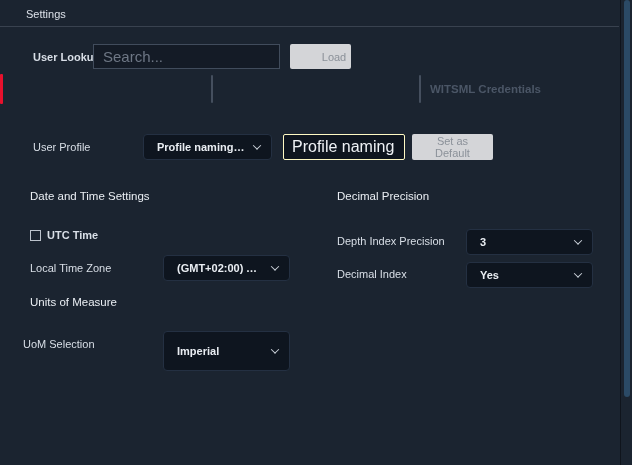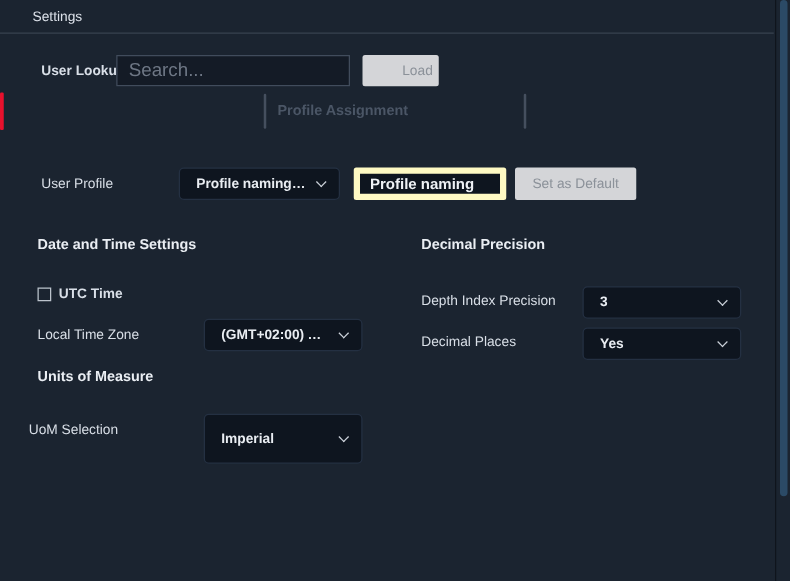--- a/index.html
+++ b/index.html
@@ -7,30 +7,30 @@
     width:632px;height:465px;
     background:#1b2430;
     font-family:"Liberation Sans",sans-serif;
     position:relative;overflow:hidden;
     color:#dde3eb;
   }
   .abs{position:absolute;}
   .page-title{font-size:11px;color:#dce1e9;}
   .h-divider{height:1px;background:#39424f;}
   .label{font-size:11px;color:#d9dfe7;white-space:nowrap;}
-  .section-header{font-size:11.5px;font-weight:bold;color:#eaeef3;white-space:nowrap;}
+  .section-header{font-size:11.5px;font-weight:normal;color:#eaeef3;white-space:nowrap;}
   .text-input{
     background:#141b26;border:1px solid #414c5c;
     color:#eef1f5;font-size:15px;padding:0 9px;
     box-sizing:border-box;outline:none;
   }
   .text-input::placeholder{color:#6e7785;}
   .flat-input{
-    background:#0e151f;border:5px solid #fef9c3;
-    color:#eef1f5;font-size:12px;font-weight:bold;padding:0 8px;
+    background:#0e151f;border:1px solid #fef9c3;
+    color:#eef1f5;font-size:16px;font-weight:normal;padding:0 8px;
     box-sizing:border-box;outline:none;border-radius:2px;
   }
   .btn{
     background:#d4d5d8;color:#8b9199;font-size:11px;
     border:none;border-radius:2px;
     display:flex;align-items:center;justify-content:center;
     cursor:pointer;box-sizing:border-box;
   }
   .select{
     background:#0e151f;border:1px solid #243042;border-radius:4px;
@@ -66,31 +66,31 @@
 <div class="abs page-title" style="left:26px;top:8px;">Settings</div>
 <div class="abs h-divider" style="left:0;top:26px;width:619px;"></div>
 
 <div class="abs label" style="left:33px;top:51px;font-weight:bold;">User Lookup</div>
 <input class="abs text-input" style="left: 93px; top: 44px; width: 187px; height: 25px;" type="text" placeholder="Search...">
 <button class="abs btn" style="left:290px;top:44px;width:61px;height:25px;padding-left:33px;">Load</button>
 
 <div class="abs tabbar">
   <div class="abs tab-indicator" style="top:0;"></div>
   <div class="abs tab-divider" style="left:211px;top:1px;"></div>
-  <div class="abs tab-label tab-inactive" style="left:222px;top:9px;">Profile Assignment</div>
   <div class="abs tab-divider" style="left:419px;top:1px;"></div>
+  <div class="abs tab-label tab-inactive" style="left:430px;top:9px;">WITSML Credentials</div>
 </div>
 
 <div class="abs label" style="left:33px;top:141px;">User Profile</div>
 <div class="abs select" style="left:143px;top:134px;width:129px;height:26px;">
   <span class="val">Profile naming [Def...</span>
   <span class="chevron"></span>
 </div>
 <input class="abs flat-input" style="left: 283px; top: 134px; width: 122px; height: 26px;" type="text" value="Profile naming">
-<button class="abs btn" style="left:412px;top:134px;width:97px;height:26px;">Set as Default</button>
+<button class="abs btn" style="left:412px;top:134px;width:81px;height:26px;">Set as Default</button>
 
 <div class="abs section-header" style="left:30px;top:190px;">Date and Time Settings</div>
 
 <div class="abs check-row" style="left:30px;top:229px;">
   <span class="checkbox"></span>
   <span class="label">UTC Time</span>
 </div>
 
 <div class="abs label" style="left:30px;top:262px;">Local Time Zone</div>
 <div class="abs select" style="left:163px;top:255px;width:127px;height:26px;">
@@ -107,20 +107,20 @@
 </div>
 
 <div class="abs section-header" style="left:337px;top:190px;text-align:right;">Decimal Precision</div>
 
 <div class="abs label" style="left:337px;top:235px;">Depth Index Precision</div>
 <div class="abs select" style="left:466px;top:229px;width:127px;height:26px;">
   <span class="val">3</span>
   <span class="chevron"></span>
 </div>
 
-<div class="abs label" style="left:337px;top:268px;">Decimal Places</div>
+<div class="abs label" style="left:337px;top:268px;">Decimal Index</div>
 <div class="abs select" style="left:466px;top:262px;width:127px;height:26px;">
   <span class="val">Yes</span>
   <span class="chevron"></span>
 </div>
 
 <div class="abs scroll-divider"></div>
 <div class="abs scrollbar-thumb"></div>
 
 </body></html>

